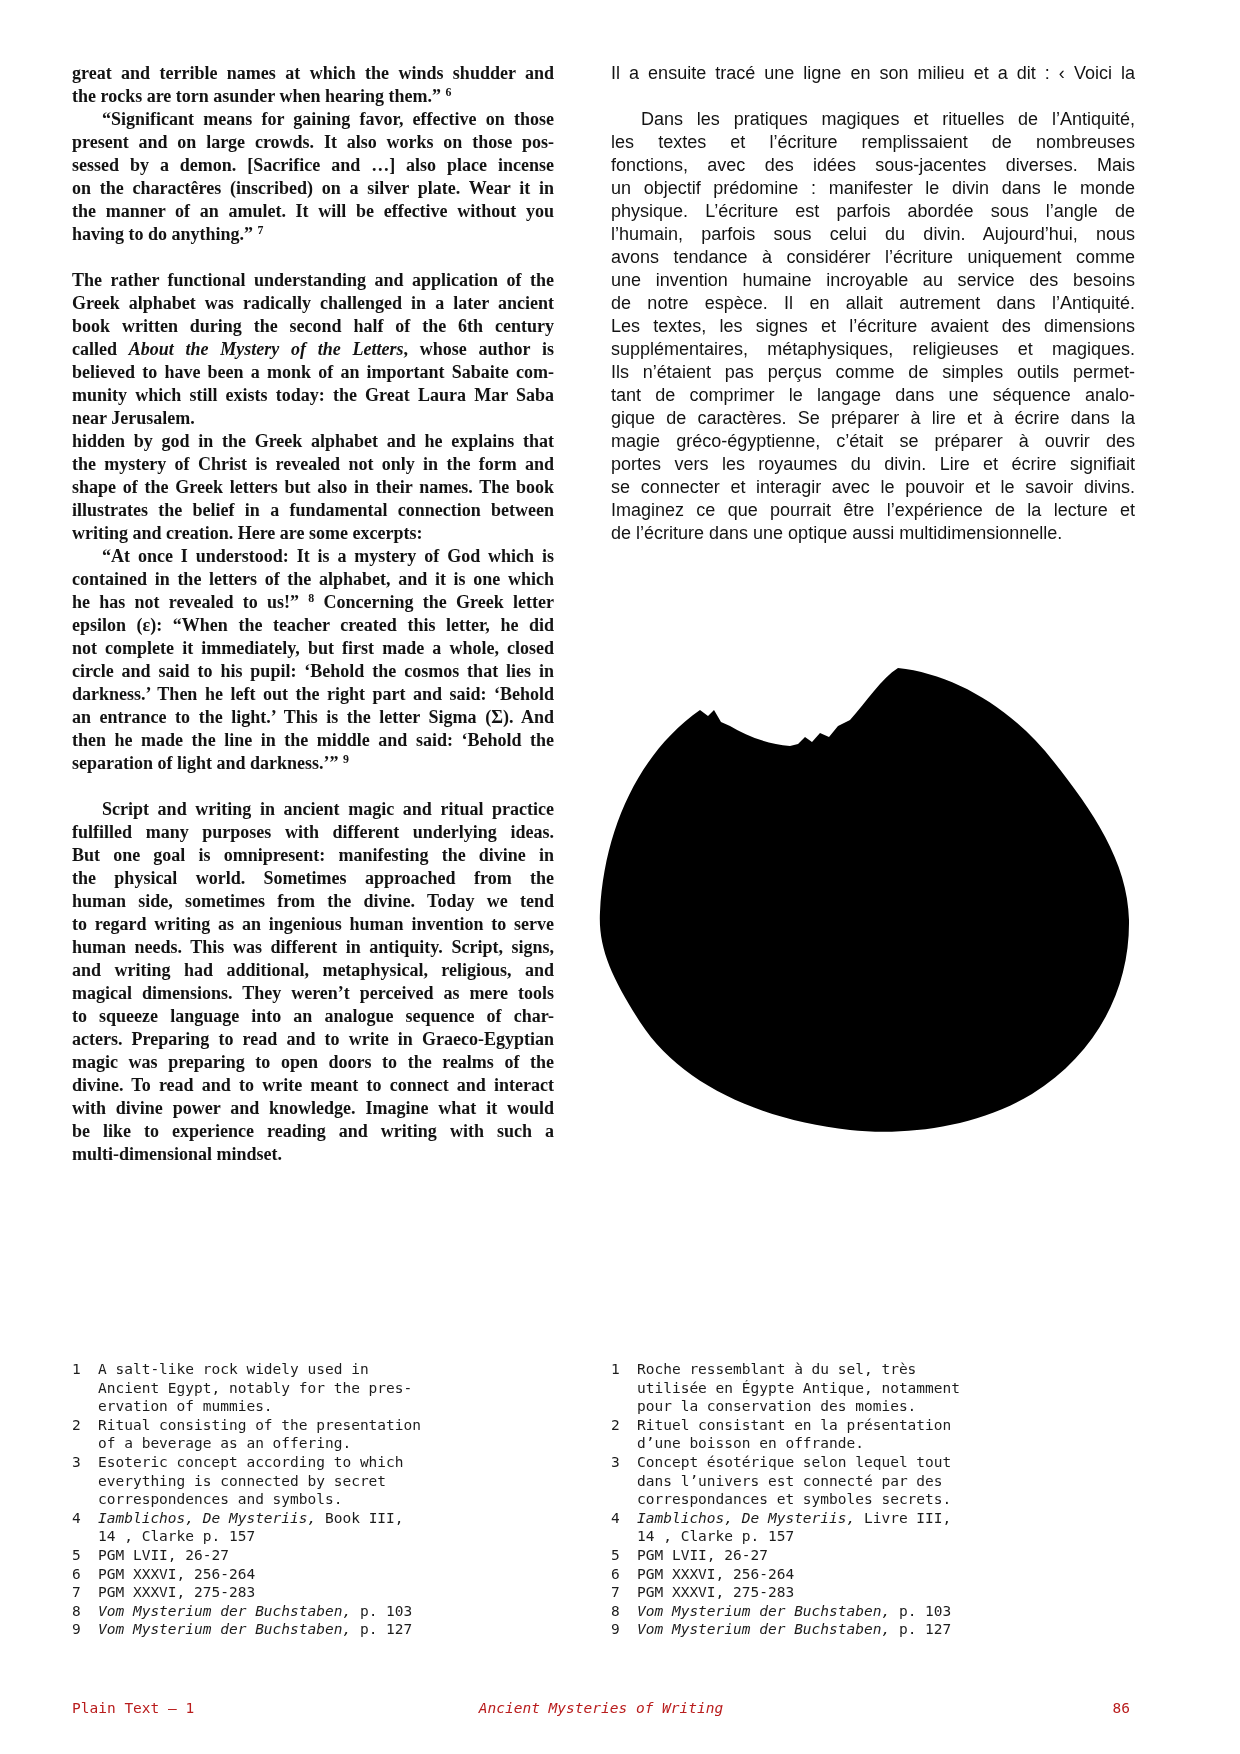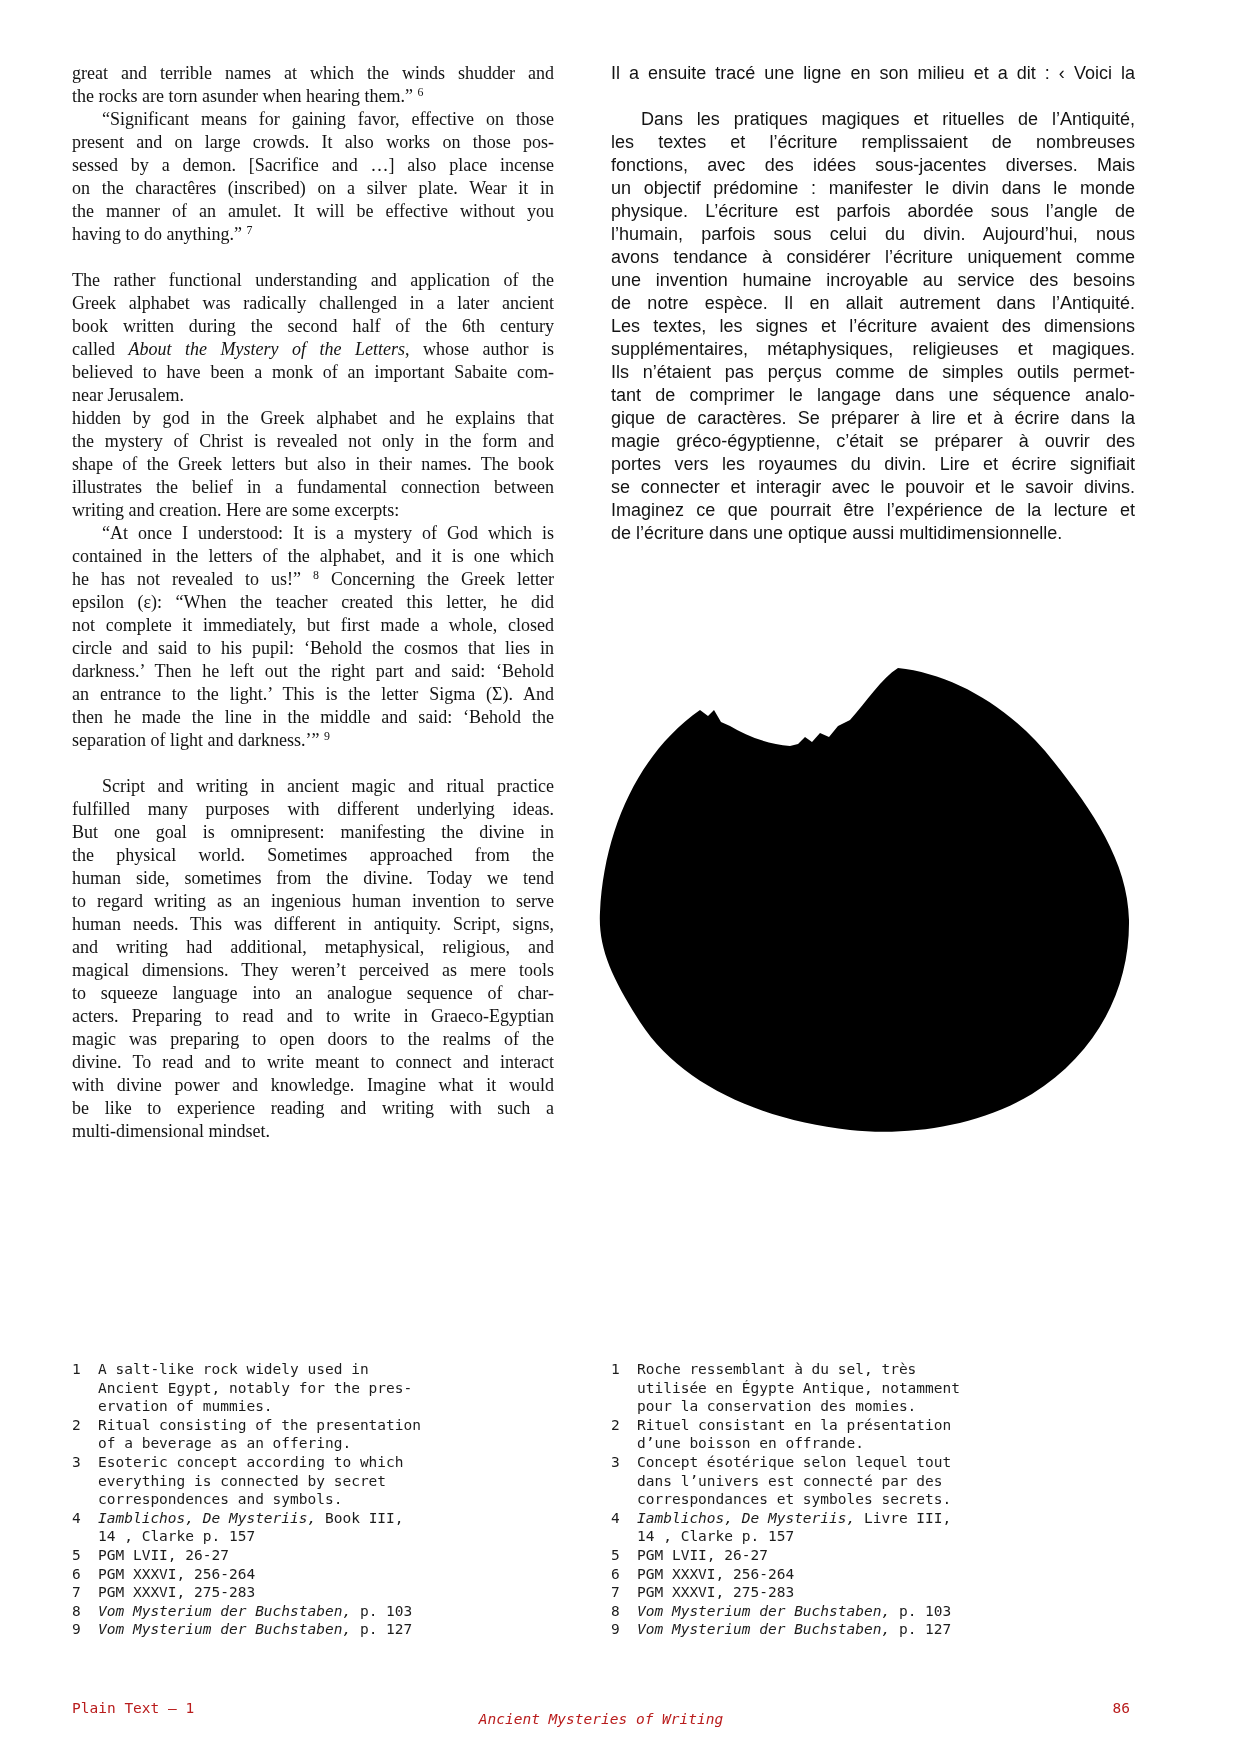--- a/index.html
+++ b/index.html
@@ -1,40 +1,40 @@
 <!DOCTYPE html>
 <html><head>
 <meta charset="utf-8">
 <style>
   html,body{margin:0;padding:0;background:#e8e8e8;}
   .page{
     position:relative;width:1240px;height:1754px;background:#ffffff;
     color:#131313;overflow:hidden;margin:0 auto;
   }
   .col{position:absolute;top:62px;}
-  .col-en{left:72px;width:482px;font-family:"Liberation Serif","DejaVu Serif",serif;font-size:18px;line-height:23px;}
+  .col-en{left:72px;width:482px;font-family:"Liberation Serif","DejaVu Serif",serif;font-size:18px;line-height:23px;font-weight:bold;}
   .col-fr{left:611px;width:524px;font-family:"Liberation Sans","DejaVu Sans",sans-serif;font-size:18px;line-height:23px;}
   .line{min-height:23px;}
   .line.j{text-align:justify;text-align-last:justify;}
   .line.ind{text-indent:30px;}
   .gap{height:23px;}
   sup{font-size:0.66em;line-height:0;vertical-align:baseline;position:relative;top:-0.5em;}
   .blob{position:absolute;left:598px;top:660px;width:535px;height:475px;}
   .footnotes{position:absolute;top:1360px;left:0;width:1240px;
     font-family:"DejaVu Sans Mono","Liberation Mono",monospace;font-size:14.5px;line-height:18.6px;color:#1c1c1c;}
   .fn{position:absolute;top:0;}
   .fn-en{left:72px;width:470px;}
   .fn-fr{left:611px;width:490px;}
   .fnrow{display:flex;}
   .fnnum{flex:0 0 26px;width:26px;}
   .fnbody{flex:1;}
   .footer{position:absolute;left:72px;top:1700px;width:1058px;height:22px;
     font-family:"DejaVu Sans Mono","Liberation Mono",monospace;font-size:14.5px;color:#b91c1c;}
   .footer .fl{position:absolute;left:0;top:0;}
-  .footer .fc{position:absolute;left:50%;top:0;transform:translateX(-50%);font-style:italic;margin-top:11px;}
+  .footer .fc{position:absolute;left:50%;top:0;transform:translateX(-50%);font-style:italic;}
   .footer .fr{position:absolute;right:0;top:0;}
 </style>
 </head>
 <body>
 
 <div class="page">
 
   <section class="col col-en" id="col-en">
       <div class="para">
         <div class="line j">great and terrible names at which the winds shudder and</div>
@@ -48,20 +48,21 @@
         <div class="line j">the manner of an amulet. It will be effective without you</div>
         <div class="line">having to do anything.” <sup>7</sup></div>
       </div>
       <div class="gap"></div>
       <div class="para">
         <div class="line j">The rather functional understanding and application of the</div>
         <div class="line j">Greek alphabet was radically challenged in a later ancient</div>
         <div class="line j">book written during the second half of the 6th century</div>
         <div class="line j">called <i>About the Mystery of the Letters</i>, whose author is</div>
         <div class="line j">believed to have been a monk of an important Sabaite com-</div>
+        <div class="line j">munity which still exists today: the Great Laura Mar Saba</div>
         <div class="line">near Jerusalem.</div>
       </div>
       <div class="para">
         <div class="line j">hidden by god in the Greek alphabet and he explains that</div>
         <div class="line j">the mystery of Christ is revealed not only in the form and</div>
         <div class="line j">shape of the Greek letters but also in their names. The book</div>
         <div class="line j">illustrates the belief in a fundamental connection between</div>
         <div class="line">writing and creation. Here are some excerpts:</div>
       </div>
       <div class="para">

